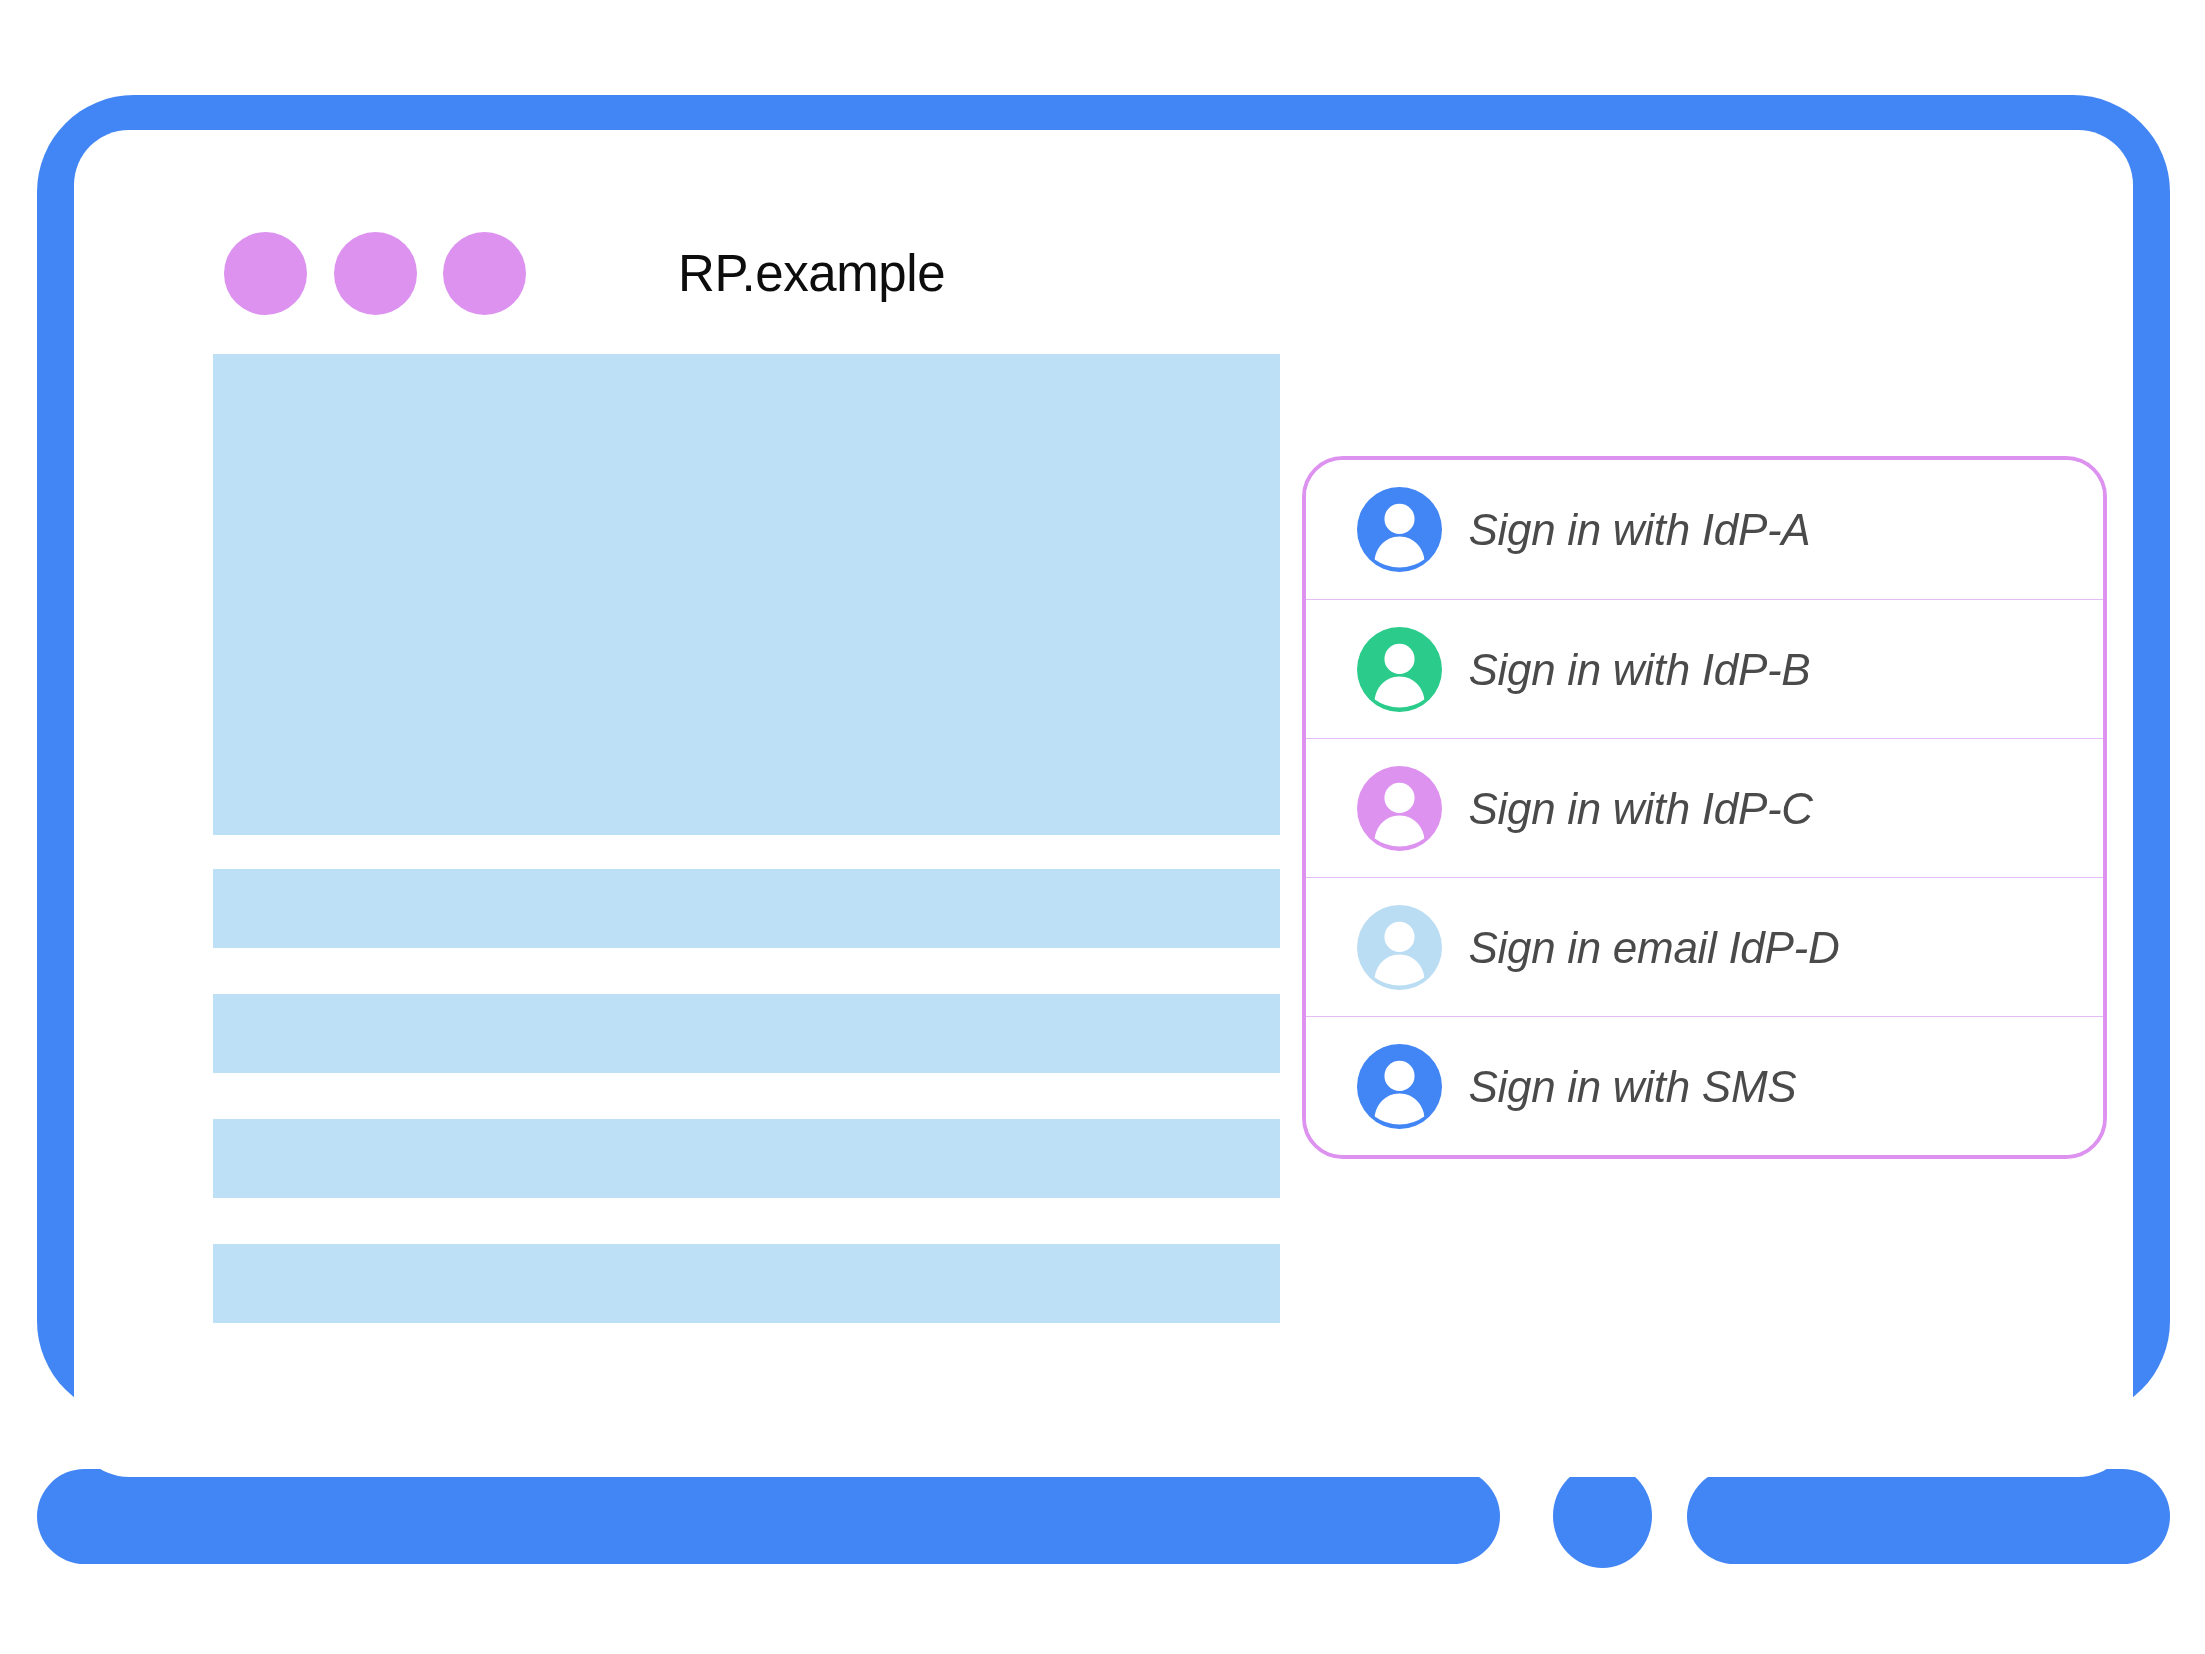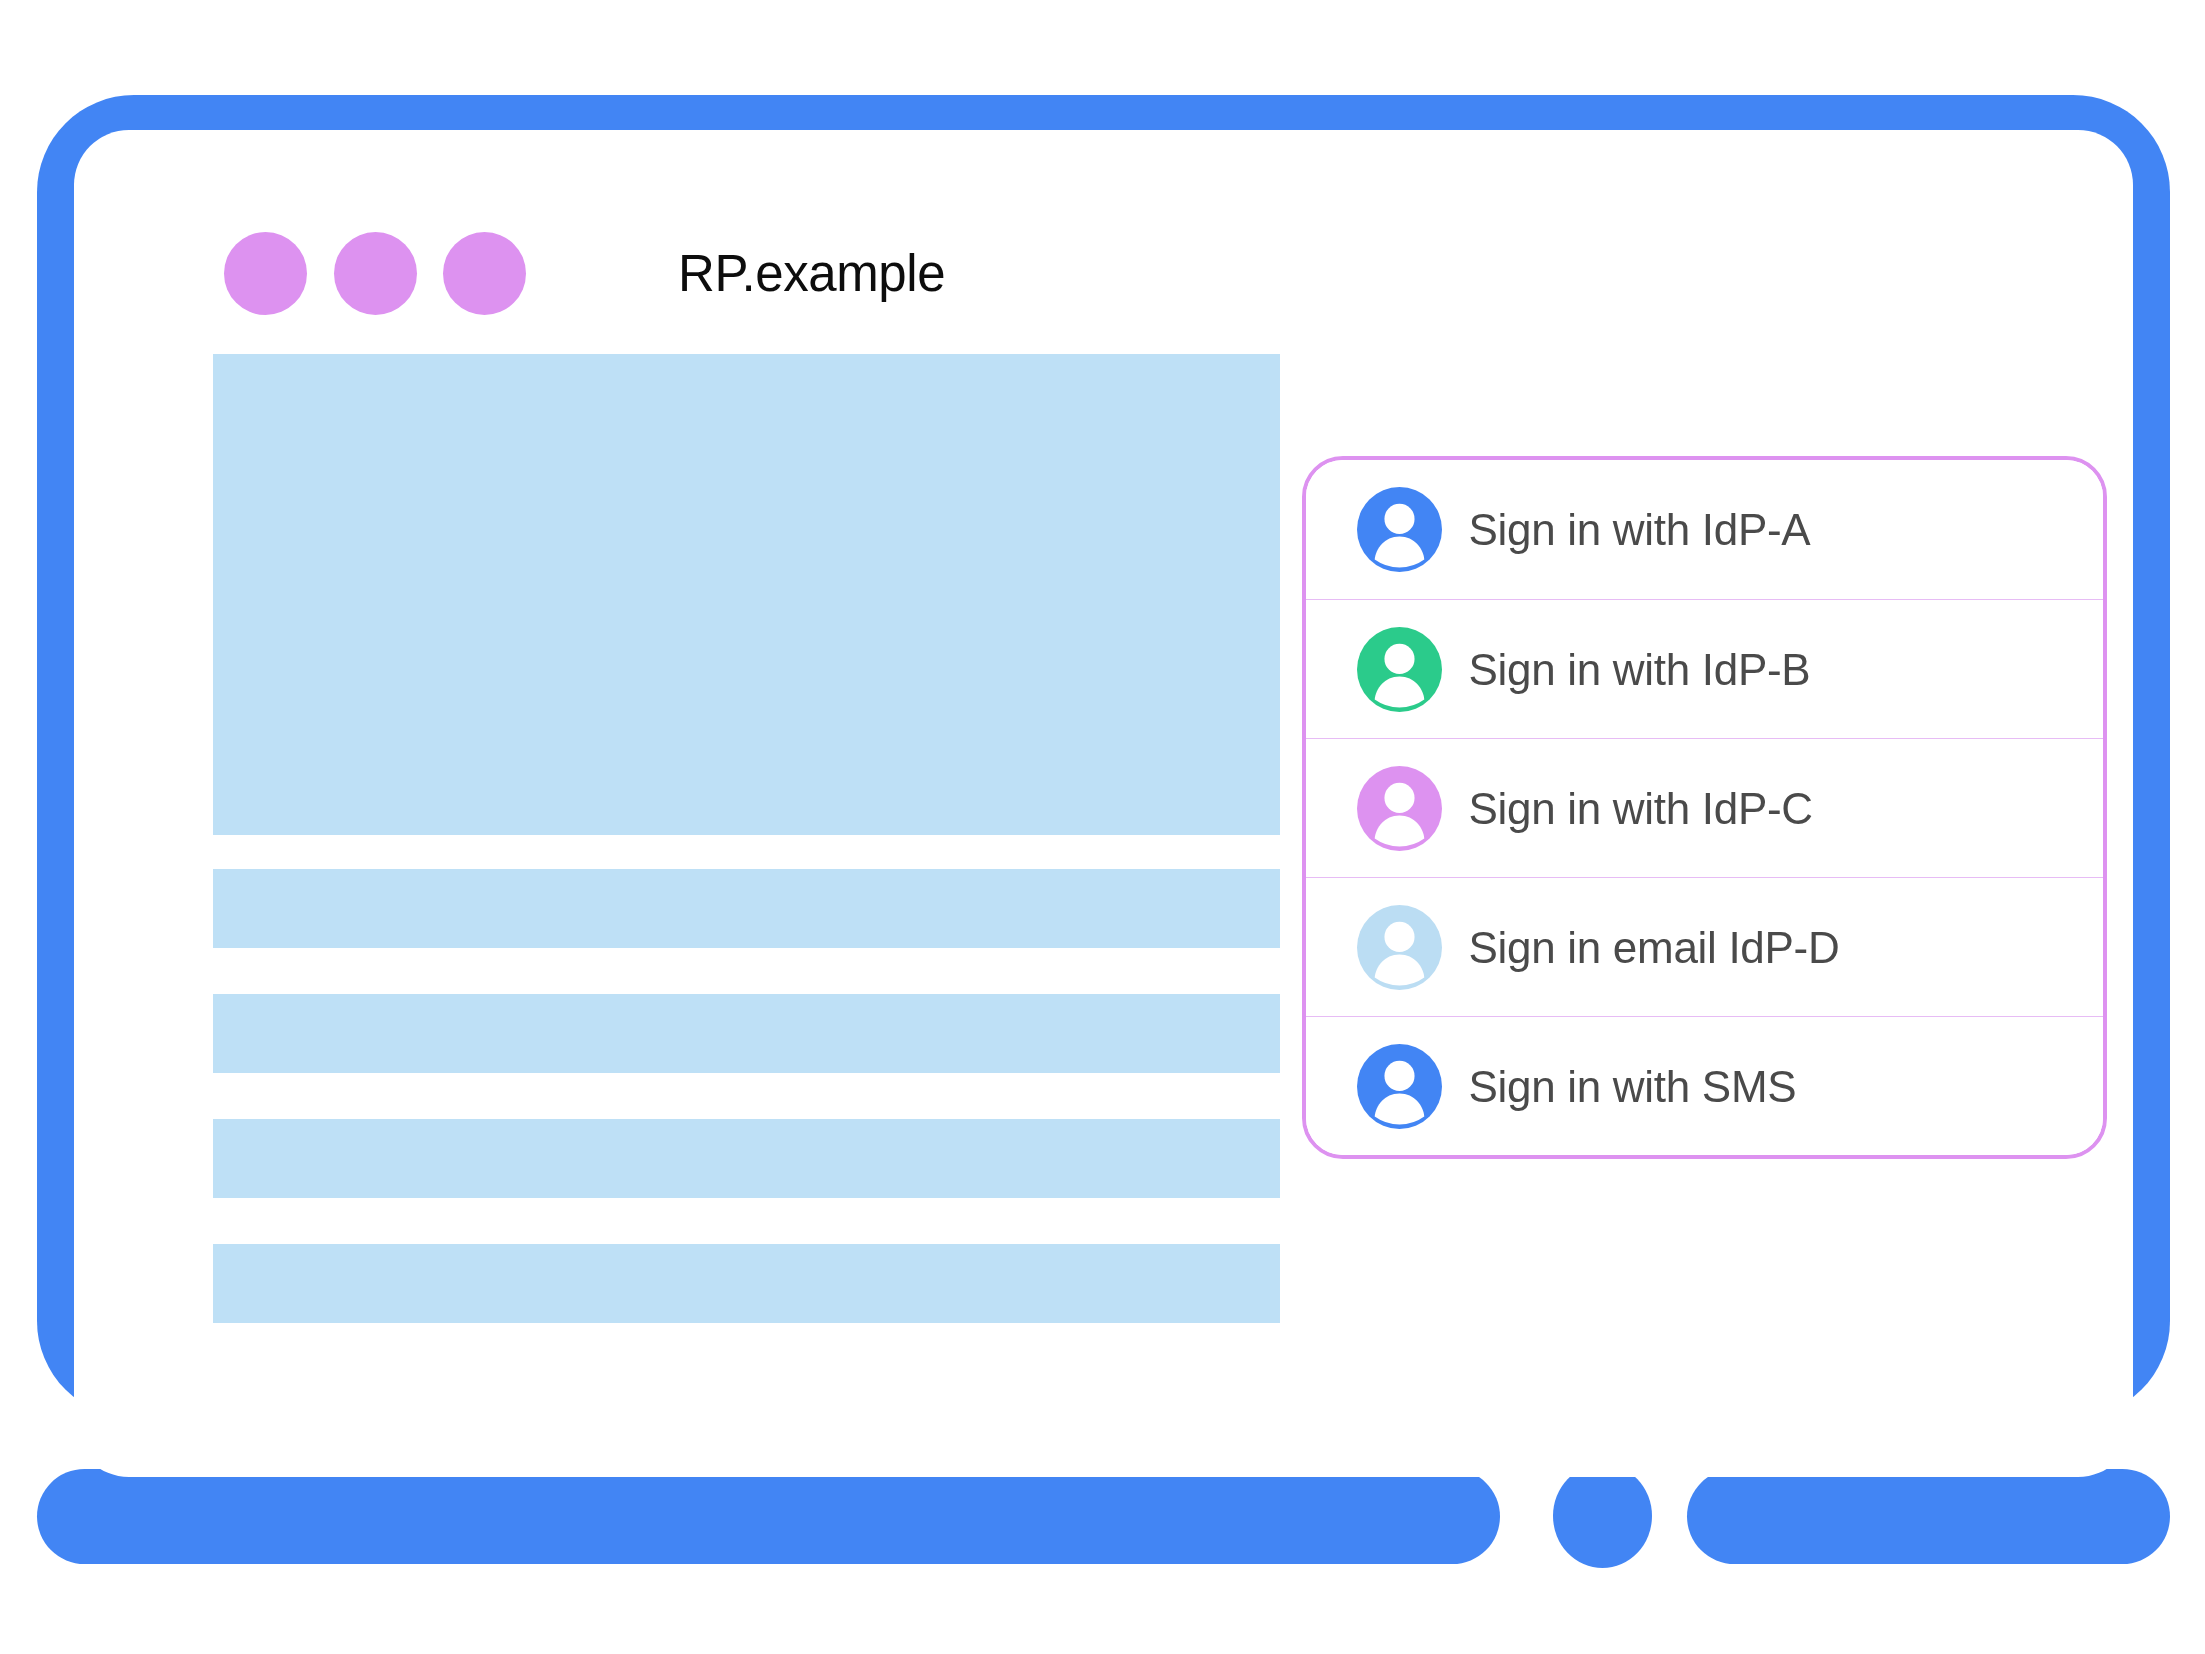--- a/index.html
+++ b/index.html
@@ -125,20 +125,21 @@
     overflow: hidden;
   }
   .signin-row {
     display: flex;
     align-items: center;
     height: 139px;
     padding-left: 51px;
     box-sizing: border-box;
     background: #ffffff;
     cursor: pointer;
+    font-style: italic;
   }
   .signin-row + .signin-row {
     border-top: 1.8px solid #E7BCF5;
   }
   .avatar {
     flex: 0 0 auto;
     width: 85px;
     height: 85px;
     margin-right: 26.5px;
   }

